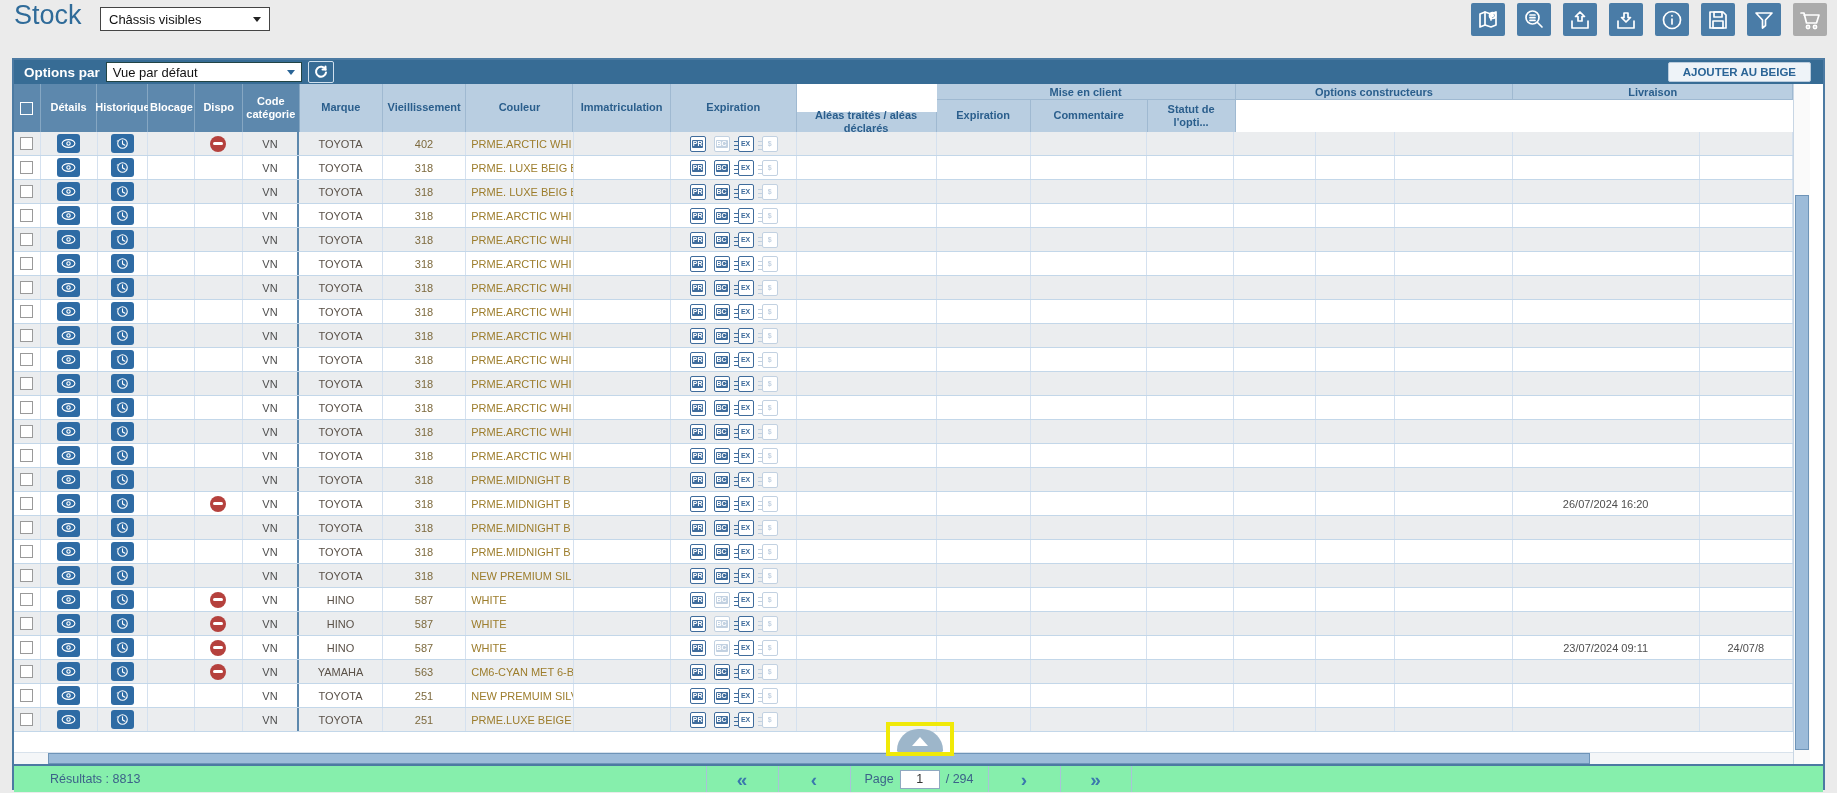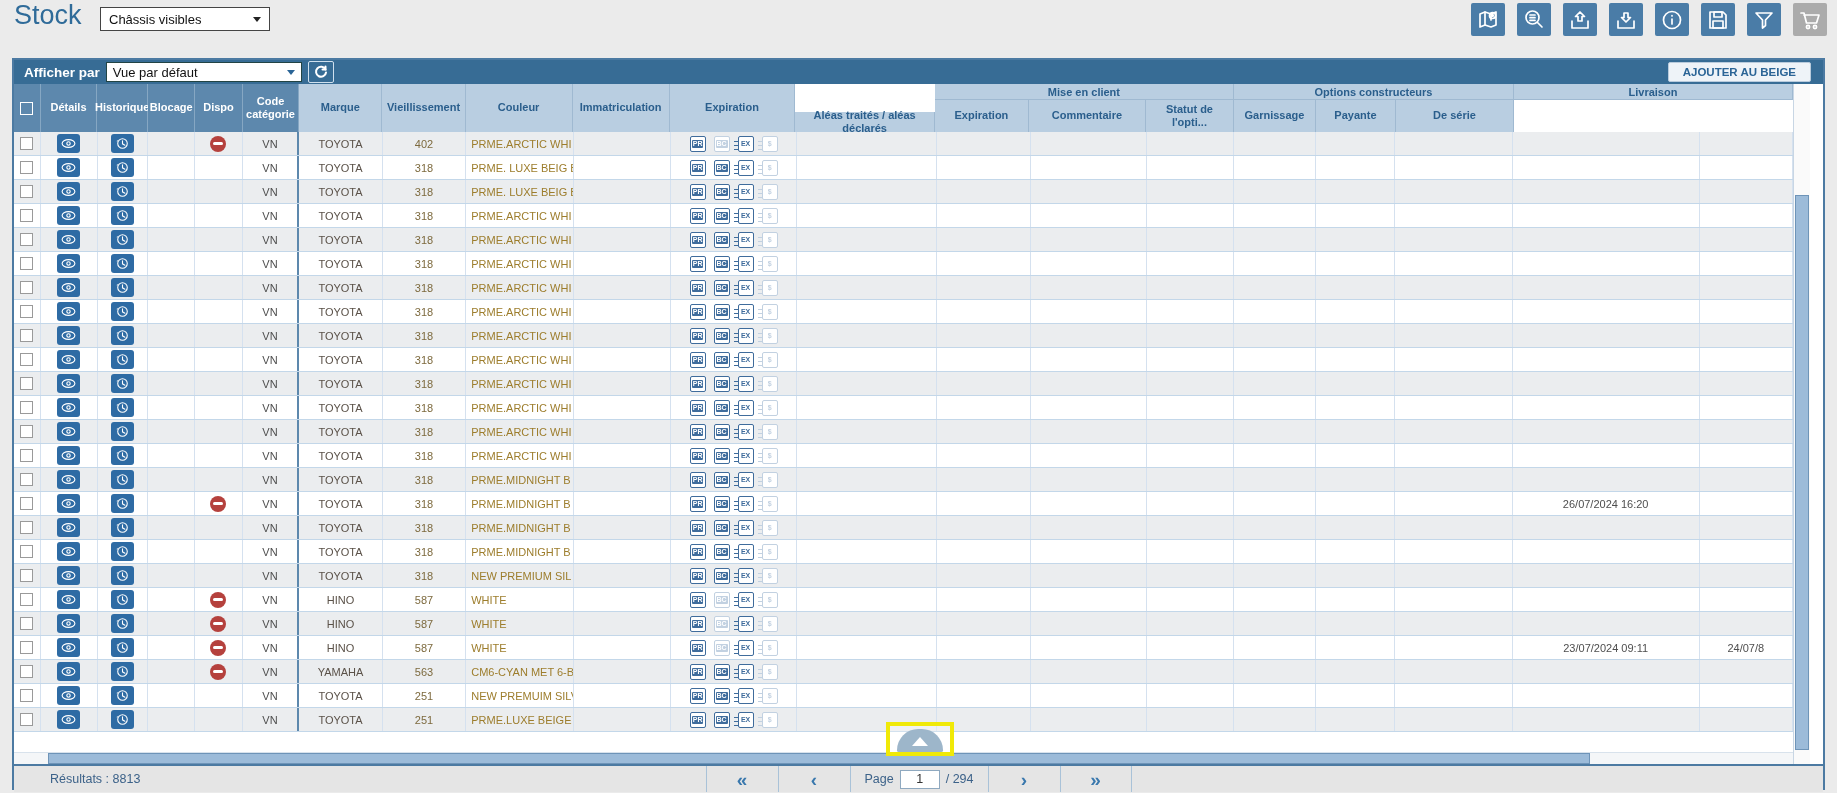--- a/index.html
+++ b/index.html
@@ -62,21 +62,21 @@
   
   .vscroll { width:17px; background:#fafafa; border-left:1px solid #c8d6e4; position:relative; }
   .vthumb { position:absolute; left:1px; top:111px; width:14px; height:555px; background:#9cbbd9; border:1px solid #6e94b8; }
 
   
   .filler { height:20px; background:#fff; }
   .hscroll { height:12px; background:#f4f6f8; position:relative; border-top:1px solid #d8e2ec; }
   .hthumb { position:absolute; left:34px; top:0px; width:1542px; height:11px; background:#9cbbd9; border:1px solid #6e94b8; }
 
   
-  .bottom-bar { height:28px; background:#e5e5e5; border-top:2px solid #4c7aa2; display:flex; align-items:center; position:relative; }
+  .bottom-bar { height:28px; background:#86efac; border-top:2px solid #4c7aa2; display:flex; align-items:center; position:relative; }
   .results { font-size:12.5px; color:#3c6289; padding-left:36px; }
   .pager { position:absolute; left:50%; top:0; transform:translateX(-50%); height:100%; display:flex; align-items:stretch; }
   .pbtn { width:72px; display:flex; align-items:center; justify-content:center; color:#3a78ad; font-size:19px; font-weight:bold; border-left:1px solid #a9c2d8; cursor:pointer; line-height:1; }
   .pager .pagebox { display:flex; align-items:center; gap:6px; border-left:1px solid #a9c2d8; padding:0 14px; font-size:12.5px; color:#3c6289; }
   .pager .last { border-right:1px solid #a9c2d8; }
   .page-input { width:40px; height:19px; background:#fff; border:1px solid #8fa9c0; text-align:center; font-size:12.5px; color:#333; font-family:"Liberation Sans", sans-serif; }
 
   
   .hl-box { position:absolute; left:872px; top:662px; width:68px; height:34px; border:4px solid #f0e908; background:rgba(255,255,255,0.25); display:flex; align-items:flex-end; justify-content:center; z-index:5; }
   .arch-btn { width:46px; height:23px; background:#9db6ca; border-radius:23px 23px 2px 2px; display:flex; align-items:center; justify-content:center; cursor:pointer; }
@@ -144,21 +144,21 @@
           <circle cx="10" cy="19" r="1.6"></circle>
           <circle cx="17" cy="19" r="1.6"></circle>
         </svg>
       </div>
     </div>
 </div>
 
 <div class="panel">
 
   <div class="toolbar">
-    <span class="toolbar-label">Afficher par</span>
+    <span class="toolbar-label">Options par</span>
     <div class="view-select">
       <span>Vue par défaut</span>
       <span class="caret"></span>
     </div>
     <div class="refresh-btn">
       <svg viewBox="0 0 16 16">
           <path d="M12.5 5.5 A5 5 0 1 0 13 8.5"></path>
           <path d="M12.5 2.5 v3 h-3"></path>
         </svg>
     </div>
@@ -185,25 +185,20 @@
           <div class="hgroup" style="width: 299px;">
             <div class="gtitle">Mise en client</div>
             <div class="gsub">
               <div class="hcell light" style="width: 94px;">Expiration</div>
               <div class="hcell light" style="width: 117px;">Commentaire</div>
               <div class="hcell light" style="width: 88px;">Statut de l'opti...</div>
             </div>
           </div>
           <div class="hgroup" style="width: 280px;">
             <div class="gtitle">Options constructeurs</div>
-            <div class="gsub">
-              <div class="hcell light" style="width: 82px;">Garnissage</div>
-              <div class="hcell light" style="width: 80px;">Payante</div>
-              <div class="hcell light" style="width: 118px;">De série</div>
-            </div>
           </div>
           <div class="hgroup" style="width: 282px;">
             <div class="gtitle">Livraison</div>
           </div>
         </div>
       <div class="rows" id="rows">
           <div class="row alt">
             <div class="cell" style="width: 27px;">
               <div class="cb"></div>
             </div>

